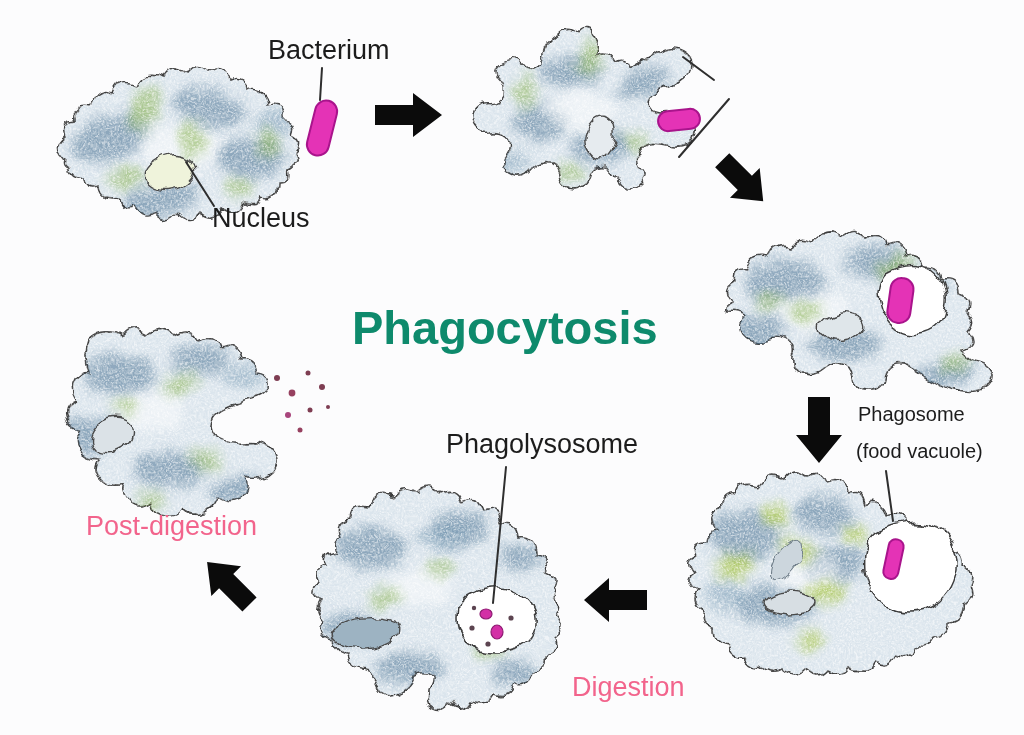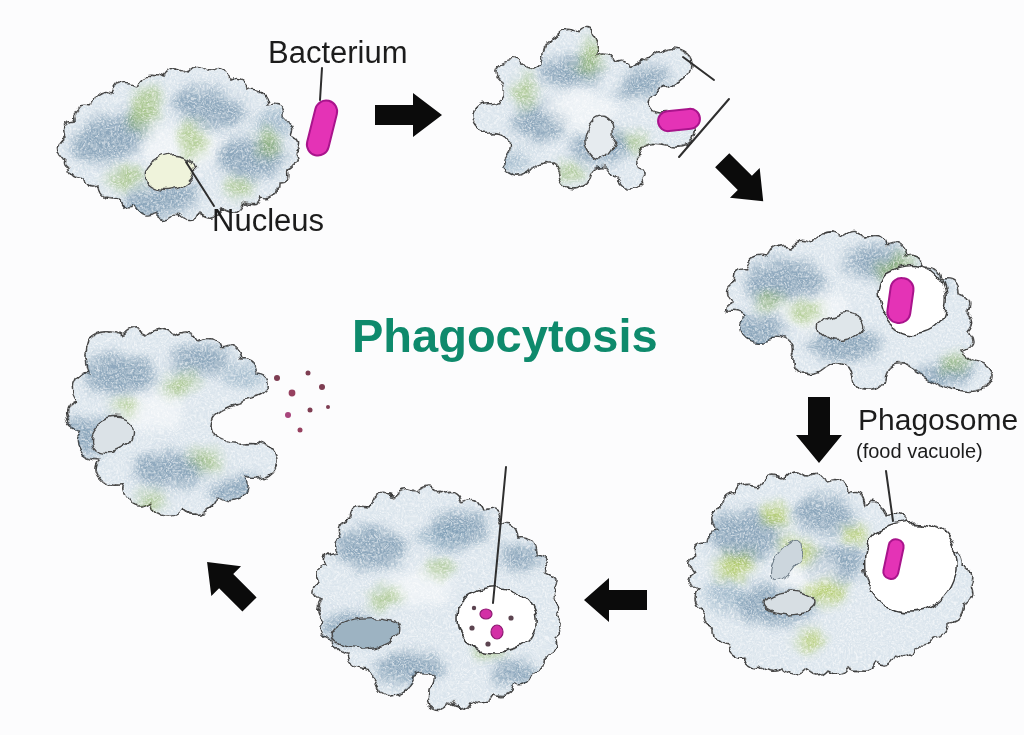--- a/index.html
+++ b/index.html
@@ -1,22 +1,22 @@
 <!DOCTYPE html>
 <html><head>
 <meta charset="utf-8">
 <style>
   html,body{margin:0;padding:0;background:#ffffff;}
   #canvas{position:relative;width:1024px;height:735px;background:#fcfcfd;overflow:hidden;
           font-family:"Liberation Sans",sans-serif;}
   .stage{position:absolute;overflow:visible;}
-  .lbl{position:absolute;color:#1c1c1c;font-size:31px;line-height:1.1;white-space:nowrap;z-index:6;}
+  .lbl{position:absolute;color:#1c1c1c;font-size:27px;line-height:1.1;white-space:nowrap;z-index:6;}
   .lbl.pink{color:#f2648c;}
   .lbl.sub{font-size:20px;}
-  .title{position:absolute;font-size:47px;font-weight:bold;color:#0e8a6c;white-space:nowrap;z-index:6;margin-top:8px;}
+  .title{position:absolute;font-size:47px;font-weight:bold;color:#0e8a6c;white-space:nowrap;z-index:6;}
   .arrow{position:absolute;z-index:4;}
   #pointer-lines{position:absolute;left:0;top:0;z-index:5;pointer-events:none;}
   .cell-base{fill:#dbe5ed;stroke:#3d3d3d;stroke-width:1.6;}
   .vac{fill:#ffffff;stroke:#3d3d3d;stroke-width:1.5;}
   .nuc{stroke:#4a4a4a;stroke-width:1.4;}
   .bact{fill:#e433b6;stroke:#a9148c;stroke-width:2;}
   .dark{fill:#3f6b8c;opacity:.5;filter:url(#soft);}
   .mid{fill:#6d93ad;opacity:.45;filter:url(#soft);}
   .grn{fill:#85b04a;opacity:.55;filter:url(#soft);}
   .grn2{fill:#a6c43e;opacity:.7;filter:url(#soft);}
@@ -261,16 +261,19 @@
   </svg>
   <svg class="arrow" style="left:190px;top:545px;width:78px;height:78px" viewBox="0 0 78 78">
     <g transform="rotate(-135 39 39)">
         <polygon class="arr" points="10,29 43,29 43,18 70,39 43,60 43,49 10,49"></polygon>
       </g>
   </svg>
 
   <div class="lbl" style="left:268px;top:36px">Bacterium</div>
   <div class="lbl" style="left:212px;top:204px">Nucleus</div>
   <div class="title" style="left:352px;top:300px">Phagocytosis</div>
-  <div class="lbl" style="left:858px;top:403px;font-size:30px">Phagosome</div>
+  <div class="lbl" style="left:858px;top:403px;font-size:20px">Phagosome</div>
   <div class="lbl sub" style="left:856px;top:440px">(food vacuole)</div>
+  <div class="lbl" style="left:446px;top:430px">Phagolysosome</div>
+  <div class="lbl pink" style="left:572px;top:673px">Digestion</div>
+  <div class="lbl pink" style="left:86px;top:512px">Post-digestion</div>
 
 </div>
 
 </body></html>

